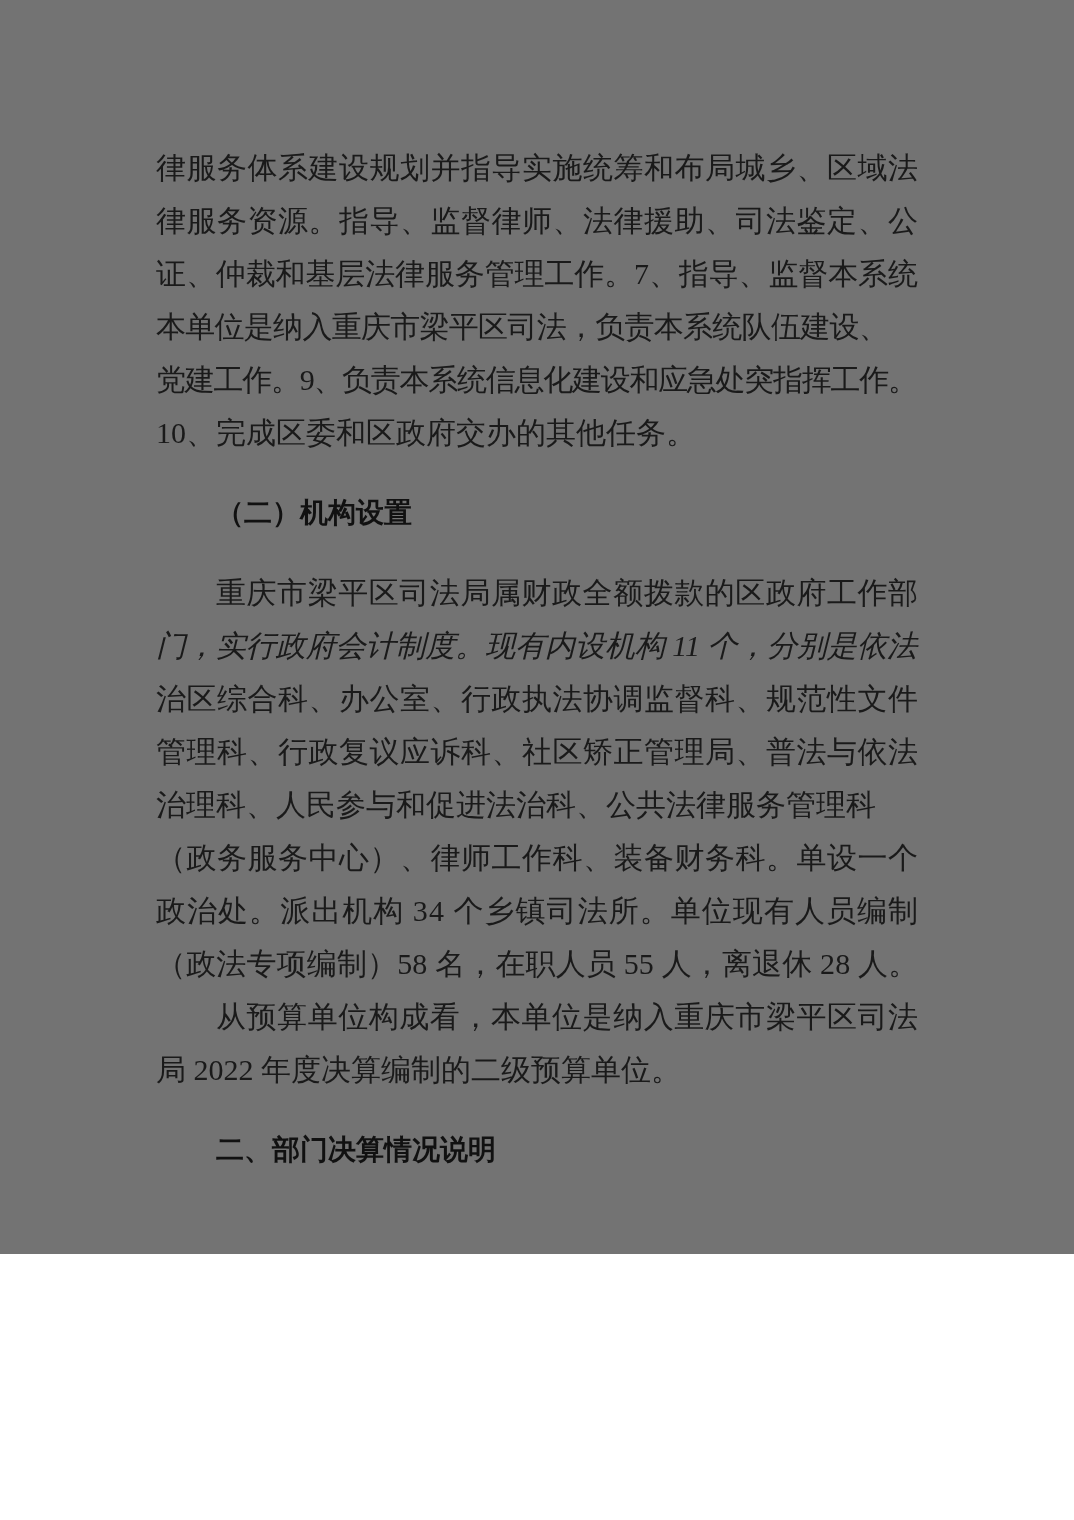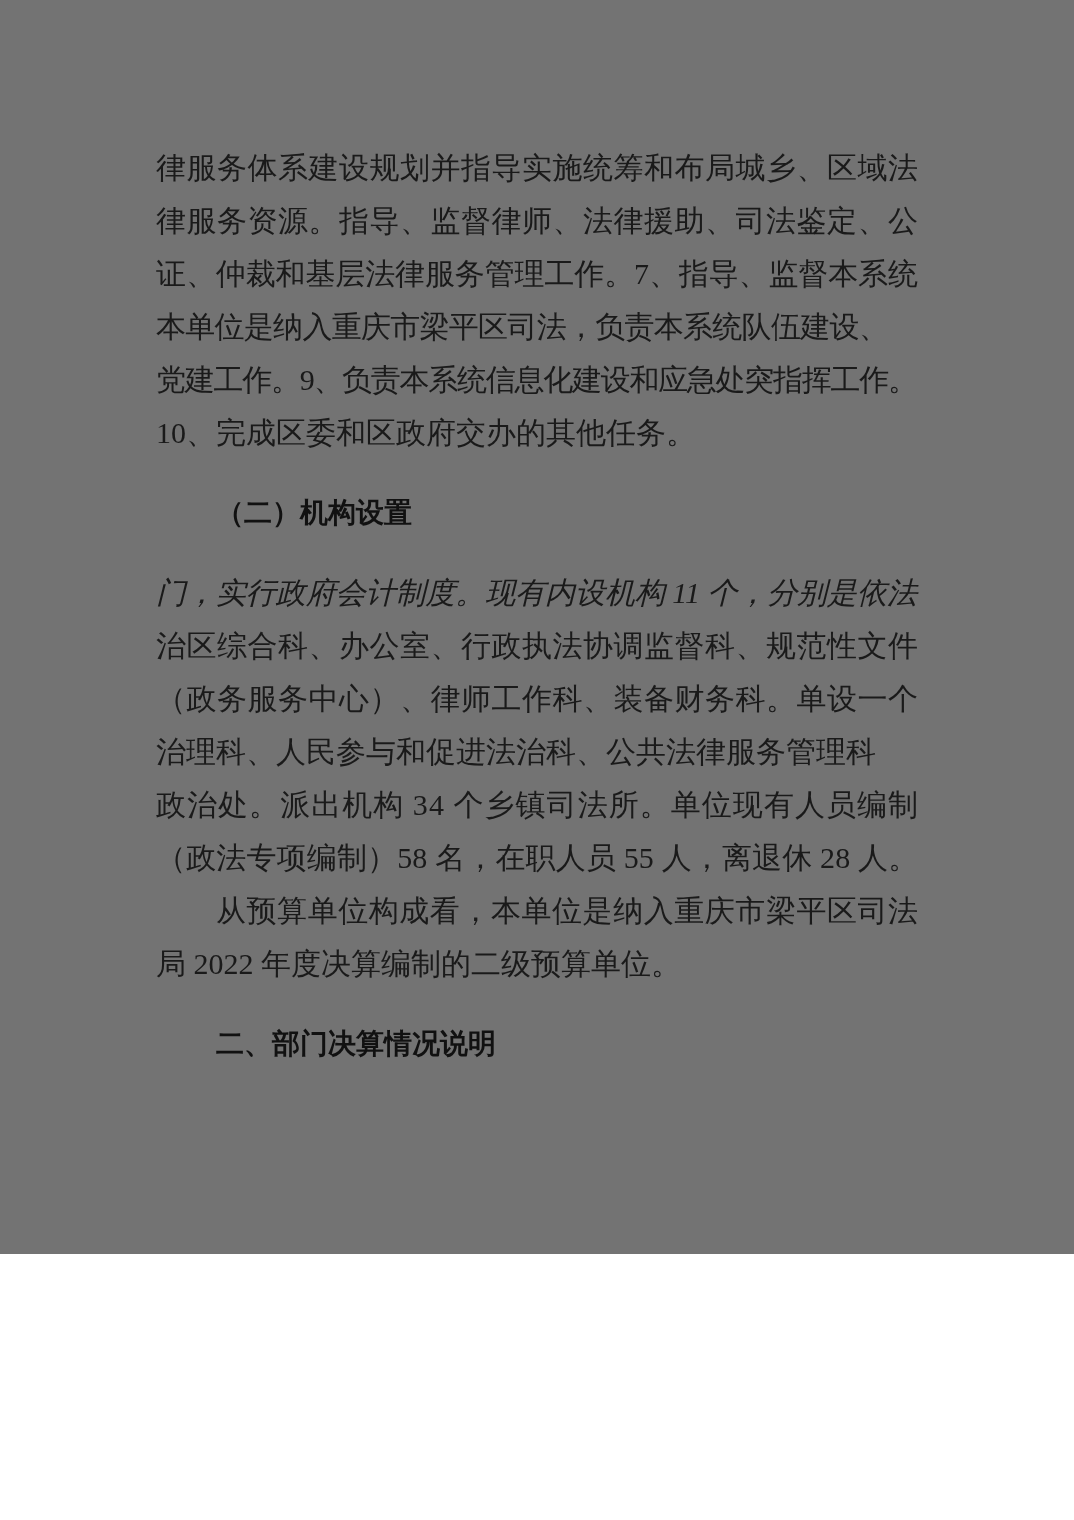--- a/index.html
+++ b/index.html
@@ -55,24 +55,26 @@
       <div class="line jline" style="letter-spacing: 0.5px;">律服务资源。指导、监督律师、法律援助、司法鉴定、公</div>
       <div class="line jline" style="letter-spacing: -0.12px;">证、仲裁和基层法律服务管理工作。7、指导、监督本系统</div>
       <div class="line jline" style="letter-spacing: -0.72px;">本单位是纳入重庆市梁平区司法，负责本系统队伍建设、</div>
       <div class="line jline" style="letter-spacing: -1.27px;">党建工作。9、负责本系统信息化建设和应急处突指挥工作。</div>
       <div class="line">10、完成区委和区政府交办的其他任务。</div>
     </div>
 
     <div class="heading">（二）机构设置</div>
 
     <div class="para">
+      <div class="line jline indent" style="letter-spacing: 0.55px;">重庆市梁平区司法局属财政全额拨款的区政府工作部</div>
       <div class="line jline" style="letter-spacing: -0.07px; font-style: italic;">门，实行政府会计制度。现有内设机构 11 个，分别是依法</div>
       <div class="line jline" style="letter-spacing: 0.5px;">治区综合科、办公室、行政执法协调监督科、规范性文件</div>
+      <div class="line jline" style="letter-spacing: 0.5px;">管理科、行政复议应诉科、社区矫正管理局、普法与依法</div>
+      <div class="line">治理科、人民参与和促进法治科、公共法律服务管理科</div>
       <div class="line jline" style="letter-spacing: 0.5px;">（政务服务中心）、律师工作科、装备财务科。单设一个</div>
-      <div class="line">治理科、人民参与和促进法治科、公共法律服务管理科</div>
       <div class="line jline" style="letter-spacing: 1.04px;">政治处。派出机构 34 个乡镇司法所。单位现有人员编制</div>
       <div class="line jline" style="letter-spacing: 0.15px;">（政法专项编制）58 名，在职人员 55 人，离退休 28 人。</div>
     </div>
 
 
     <div class="para">
       <div class="line jline indent" style="letter-spacing: 0.55px;">从预算单位构成看，本单位是纳入重庆市梁平区司法</div>
       <div class="line">局 2022 年度决算编制的二级预算单位。</div>
     </div>
 

